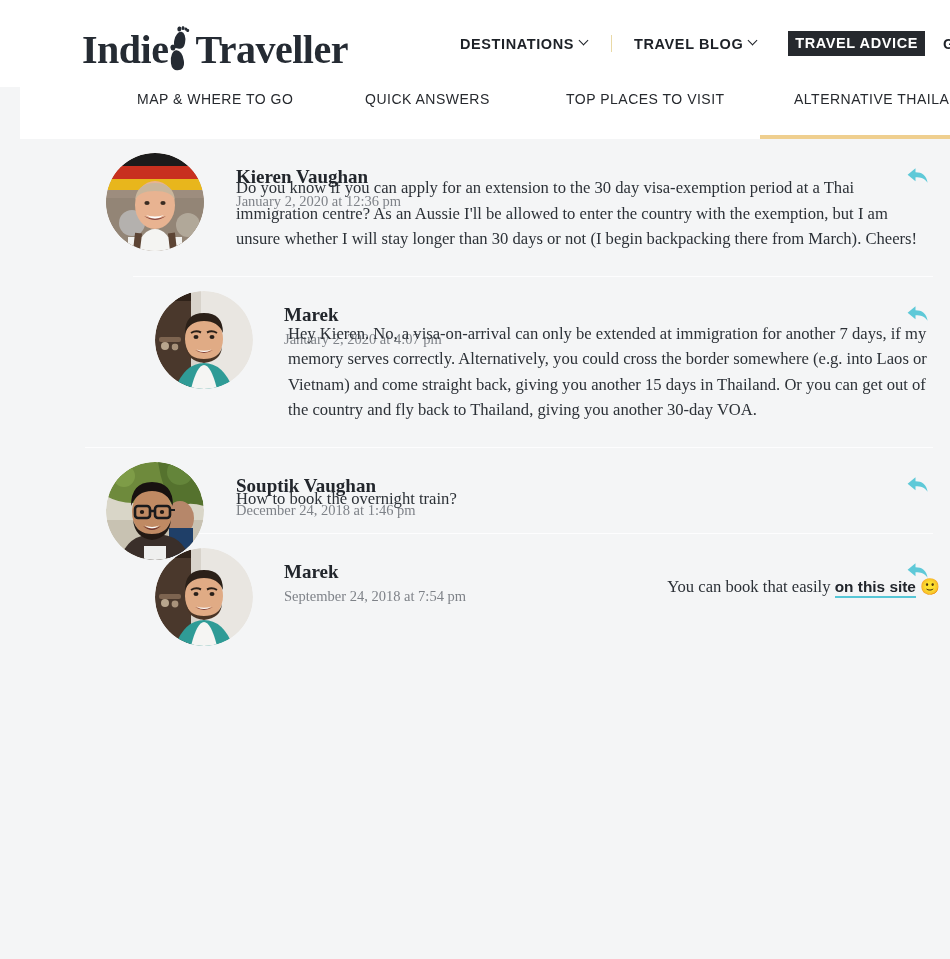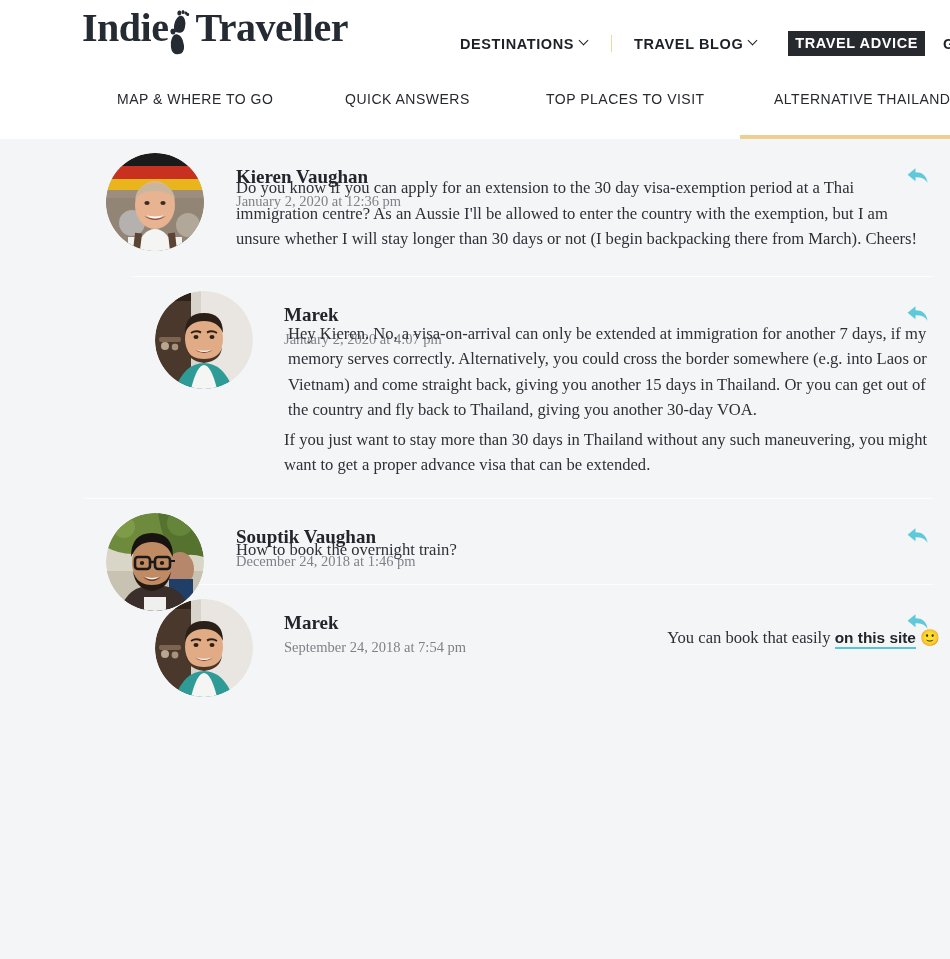--- a/index.html
+++ b/index.html
@@ -20,21 +20,21 @@
     background: #ffffff;
     display: flex;
     align-items: center;
   }
   .logo {
     position: absolute;
     left: 82px;
     top: 8px;
     height: 62px;
     display: flex;
-    align-items: flex-start;
+    align-items: flex-end;
   }
   .logo-text {
     font-family: "Liberation Serif", "DejaVu Serif", serif;
     font-weight: bold;
     font-size: 40px;
     letter-spacing: -0.5px;
     color: #252b33;
     white-space: nowrap;
     line-height: 1;
   }
@@ -118,20 +118,21 @@
     transform: rotate(45deg);
   }
 
   
   .sub-nav {
     position: relative;
     height: 52px;
     background: #ffffff;
     display: flex;
     align-items: flex-end;
+    margin-left: 20px;
   }
   .subnav-inner {
     position: relative;
     width: 100%;
     height: 52px;
   }
   .sub-item {
     position: absolute;
     top: 0;
     height: 52px;
@@ -412,21 +413,20 @@
         <div class="timestamp">January 2, 2020 at 4:07 pm</div>
       </div>
       <div class="reply-btn" style="top:26px;">
         <svg width="26" height="22" viewBox="0 0 26 22">
           <path d="M10.5 3.2 L10.5 7.2 C17 7.2 21.5 10.2 22.6 17.8 C19.6 13.2 15.8 12.2 10.5 12.2 L10.5 16.3 L2.6 9.7 Z" fill="#5ec9d8"></path>
         </svg>
       </div>
       <div class="gap-before-text" style="height:26px;"></div>
       <div class="body-text">
         <p style="margin:4px;">Hey Kieren. No, a visa-on-arrival can only be extended at immigration for another 7 days, if my memory serves correctly. Alternatively, you could cross the border somewhere (e.g. into Laos or Vietnam) and come straight back, giving you another 15 days in Thailand. Or you can get out of the country and fly back to Thailand, giving you another 30-day VOA.</p>
-        <p style="margin:0;">If you just want to stay more than 30 days in Thailand without any such maneuvering, you might want to get a proper advance visa that can be extended.</p>
       </div>
       <div class="spacer-2"></div>
     </div>
   </article>
   <hr class="divider lvl1">
 
   <article class="comment level-1">
     <div class="comment-inner">
       <div class="avatar">
         <svg viewBox="0 0 98 98">

